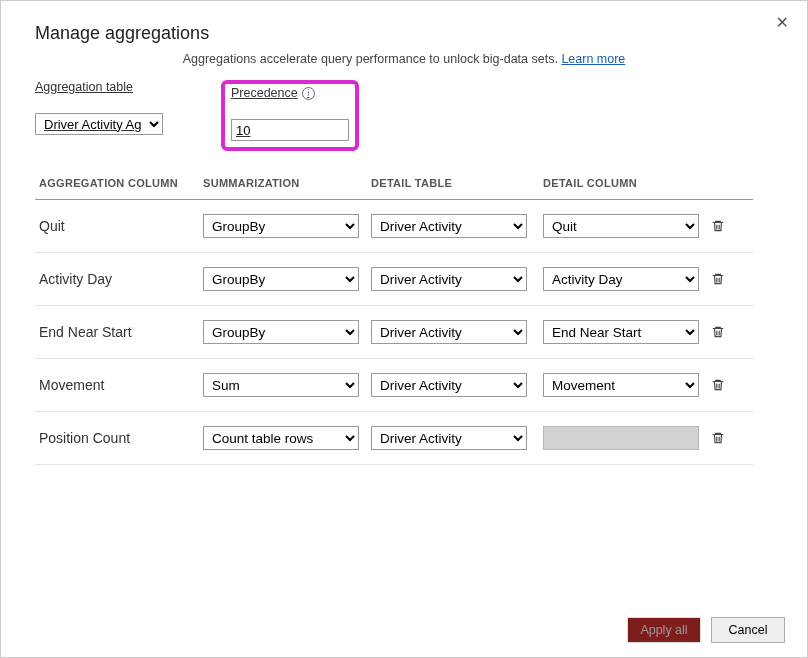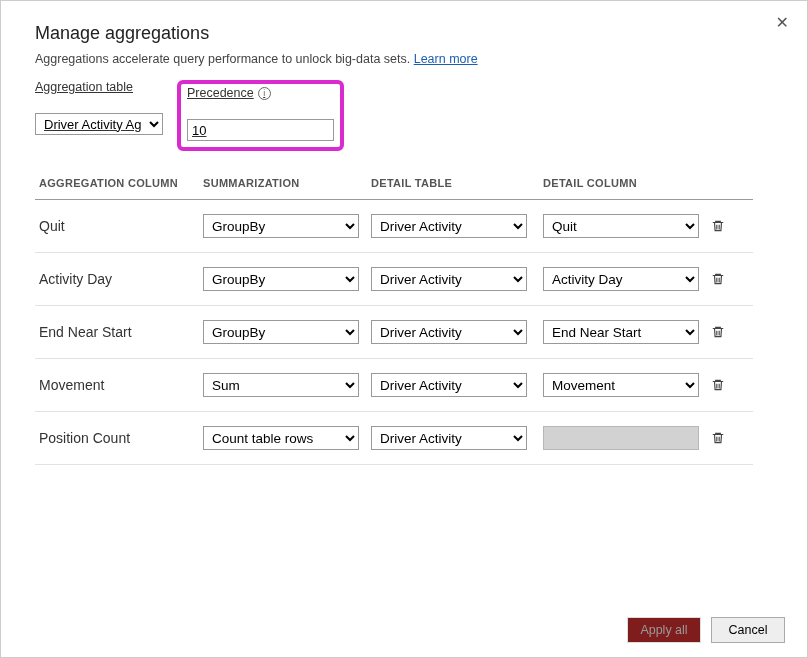--- a/index.html
+++ b/index.html
@@ -39,20 +39,21 @@
   h1.title {
     font-size: 18px;
     font-weight: 400;
     margin: 0 0 8px 0;
     color: #222;
   }
   .desc {
     font-size: 12.5px;
     color: #444;
     margin: 0 0 14px 0;
+    text-align: center;
   }
   .desc a {
     color: #1a5fb4;
     text-decoration: underline;
     cursor: pointer;
   }
   .controls-row {
     display: flex;
     align-items: flex-start;
     gap: 14px;
@@ -62,25 +63,26 @@
   .ctrl-label { font-size: 12.5px; color: #333; display: flex; align-items: center; gap: 4px; }
   .sel, .txt {
     height: 22px;
     font-size: 13px;
     border: 1px solid #999;
     background: #fff;
     padding: 1px 4px;
     font-family: inherit;
   }
   .sel.agg-table { width: 128px; }
-  .txt.prec { width: 147px; }
+  .txt.prec { width: 118px; }
   .highlight-box {
     border: 4px solid #d92bd0;
     border-radius: 6px;
     padding: 2px 6px 6px 6px;
+    margin-left: 44px;
   }
   .info-icon {
     display: inline-flex;
     width: 13px; height: 13px;
     border: 1px solid #666;
     border-radius: 50%;
     font-size: 9px;
     align-items: center;
     justify-content: center;
     color: #666;

